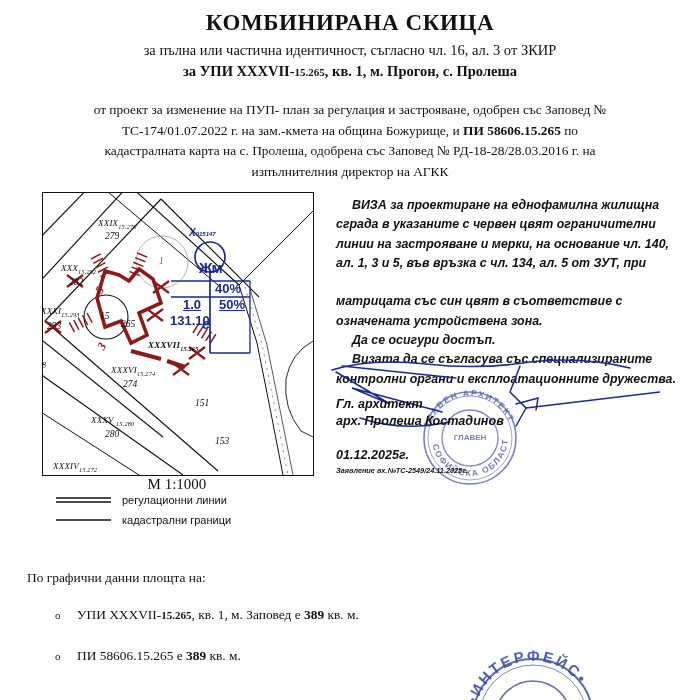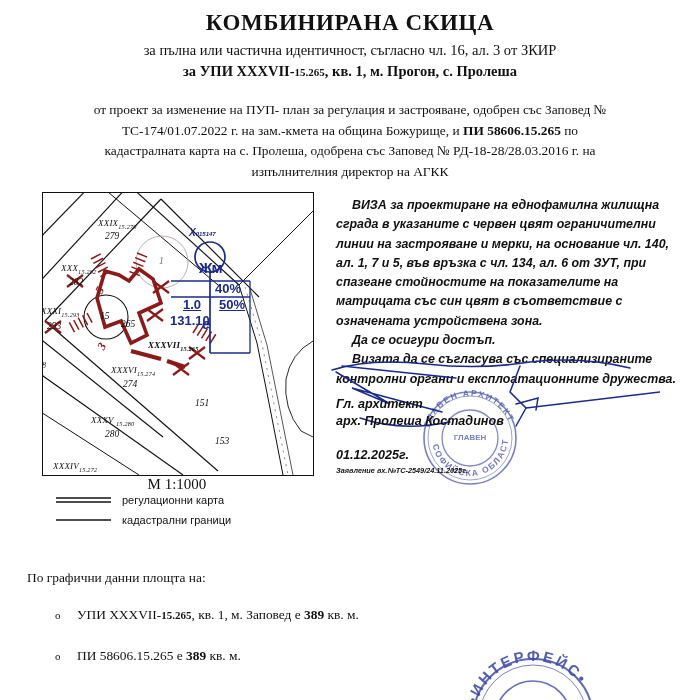--- a/index.html
+++ b/index.html
@@ -325,33 +325,33 @@
     <span class="blue-ink" style="left:176px; top:104px; font-size:13px; text-decoration:underline;">50%</span>
     <span class="blue-ink" style="left:159px; top:122px; font-size:15px; font-style:italic;">е</span>
   </div>
 
   <div class="scale-txt">M 1:1000</div>
 
   <svg class="legend-sym" style="left:56px; top:496px;" width="55" height="9">
     <line x1="0" y1="2" x2="55" y2="2" stroke="#111" stroke-width="1.3"></line>
     <line x1="0" y1="6" x2="55" y2="6" stroke="#111" stroke-width="1.3"></line>
   </svg>
-  <div class="legend-row" style="left:122px; top:494px;">регулационни карта</div>
+  <div class="legend-row" style="left:122px; top:494px;">регулационни линии</div>
 
   <svg class="legend-sym" style="left:56px; top:518px;" width="55" height="5">
     <line x1="0" y1="2" x2="55" y2="2" stroke="#111" stroke-width="1.6"></line>
   </svg>
   <div class="legend-row" style="left:122px; top:514px;">кадастрални граници</div>
 
   <div id="visa-block">
     <span class="indent"></span><b>ВИЗА</b><span> за проектиране на еднофамилна жилищна</span><br>
     <span>сграда в указаните с червен цвят  ограничителни</span><br>
     <span>линии на застрояване и мерки, на основание  чл. 140,</span><br>
-    <span>ал. 1, 7 и 5, във връзка с чл. 134, ал. 6 от ЗУТ,  при</span><br>
-    <span>спазеане стойностите на показателите на</span><br>
+    <span>ал. 1, 3 и 5, във връзка с чл. 134, ал. 5 от ЗУТ,  при</span><br>
+    <br>
     <span>матрицата със син цвят в съответствие с</span><br>
     <span>означената устройствена зона.</span><br>
     <span class="indent"></span><span>Да се осигури достъп.</span><br>
     <span class="indent"></span><span>Визата да се съгласува със специализираните</span><br>
     <span>контролни органи и експлоатационните дружества.</span>
   </div>
 
   <svg id="sig-scrawl" class="stamp" width="330" height="100" viewBox="0 0 330 100">
     <g stroke="#1b2a8c" stroke-width="1.5" fill="none" stroke-linecap="round">
       <path d="M 2 22 Q 40 10 96 16 Q 150 22 200 14 Q 250 8 300 20"></path>

